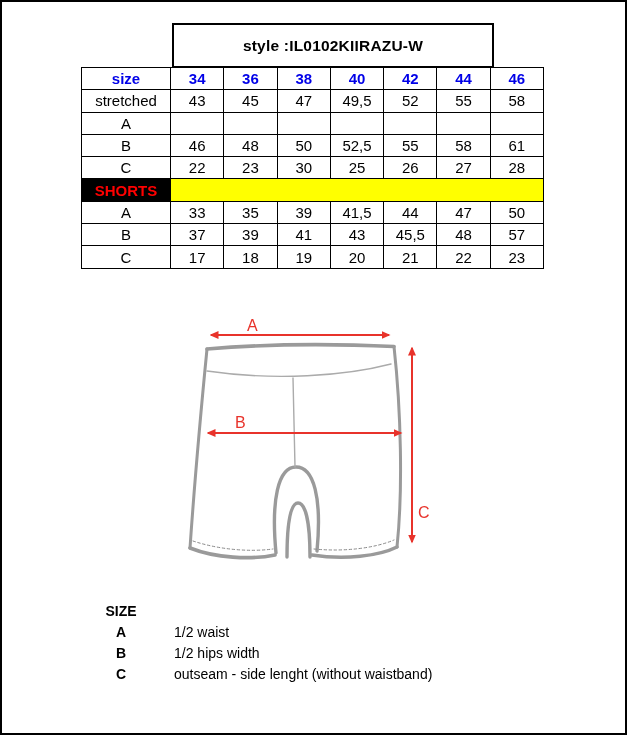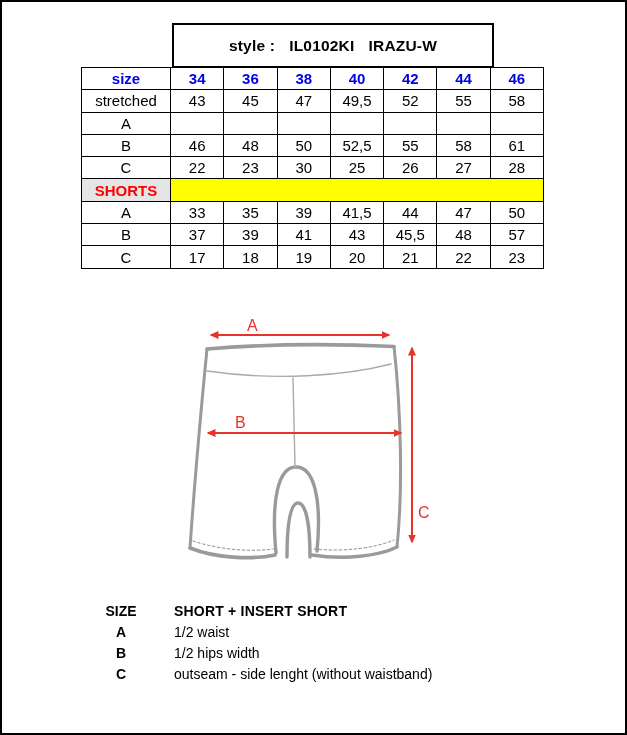--- a/index.html
+++ b/index.html
@@ -21,21 +21,20 @@
     pointer-events: none;
   }
   
   .style-box {
     position: absolute;
     left: 172px; top: 23px;
     width: 322px; height: 45px;
     border: 2px solid #000;
     background: #fff;
     display: flex; align-items: center; justify-content: center;
-    gap: 14px;
     font-weight: bold; font-size: 15.5px;
     letter-spacing: 0.2px;
   }
   
   .size-table {
     position: absolute;
     left: 81px; top: 67px;
     width: 462px;
     border-collapse: collapse;
     table-layout: fixed;
@@ -46,21 +45,21 @@
     height: 22.3px;
     text-align: center;
     vertical-align: middle;
     padding: 0;
     line-height: 1;
     overflow: hidden;
     white-space: nowrap;
   }
   .size-table .header-cell { color: #0000e8; font-weight: bold; }
   .size-table .label-cell { font-weight: normal; }
-  .size-table .section-label { background: #e5e5e5; color: #ff0000; font-weight: bold; }
+  .size-table .section-label { background: #000000; color: #ff0000; font-weight: bold; }
   .size-table .section-fill { background: #ffff00; }
   
   .diagram { position: absolute; left: 165px; top: 305px; }
   
   .legend {
     position: absolute;
     left: 90px; top: 600px;
     font-size: 14px;
   }
   .legend-row { display: flex; align-items: center; height: 21px; }
@@ -207,21 +206,20 @@
     <g fill="#e8332b" font-size="16" font-family="Liberation Sans, sans-serif">
       <text x="82" y="26">A</text>
       <text x="70" y="123">B</text>
       <text x="253" y="213">C</text>
     </g>
   </svg>
 
   <div class="legend">
     <div class="legend-row legend-title">
       <span class="legend-key">SIZE</span>
-      <span class="legend-desc">SHORT + INSERT SHORT</span>
     </div>
     <div id="legend-items">
         <div class="legend-row">
           <span class="legend-key">A</span>
           <span class="legend-desc">1/2 waist</span>
         </div>
         <div class="legend-row">
           <span class="legend-key">B</span>
           <span class="legend-desc">1/2 hips width</span>
         </div>

